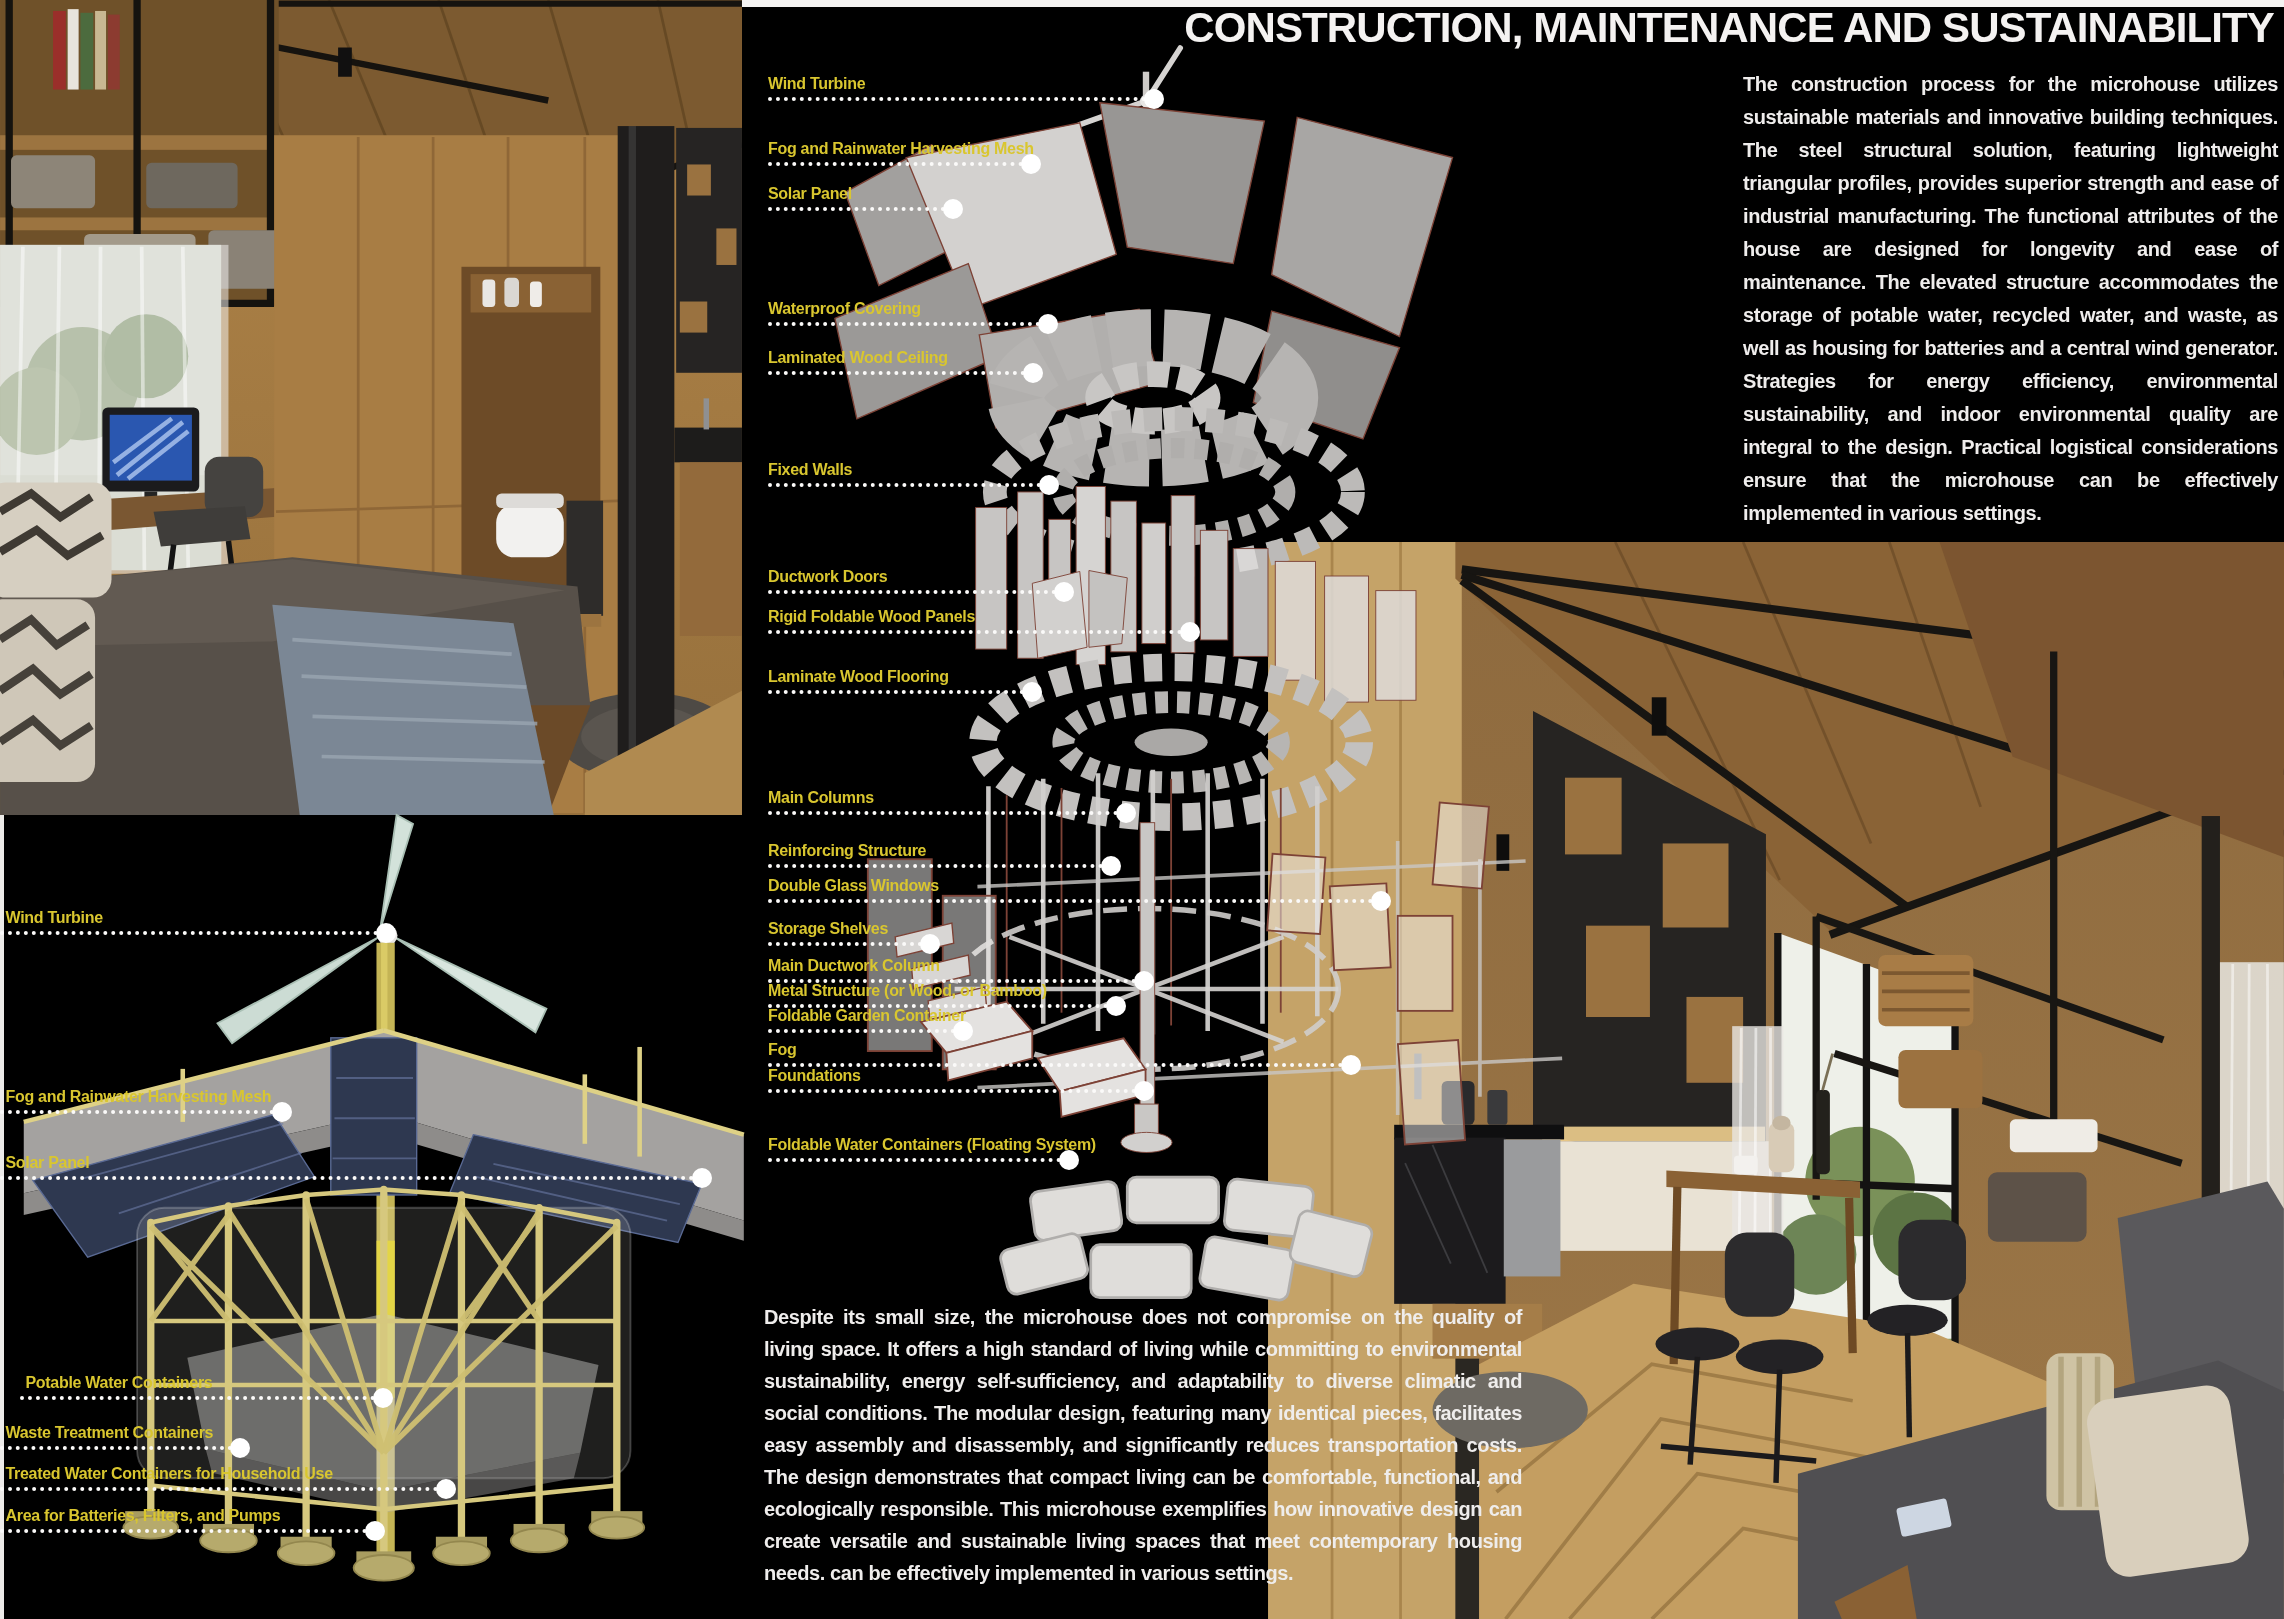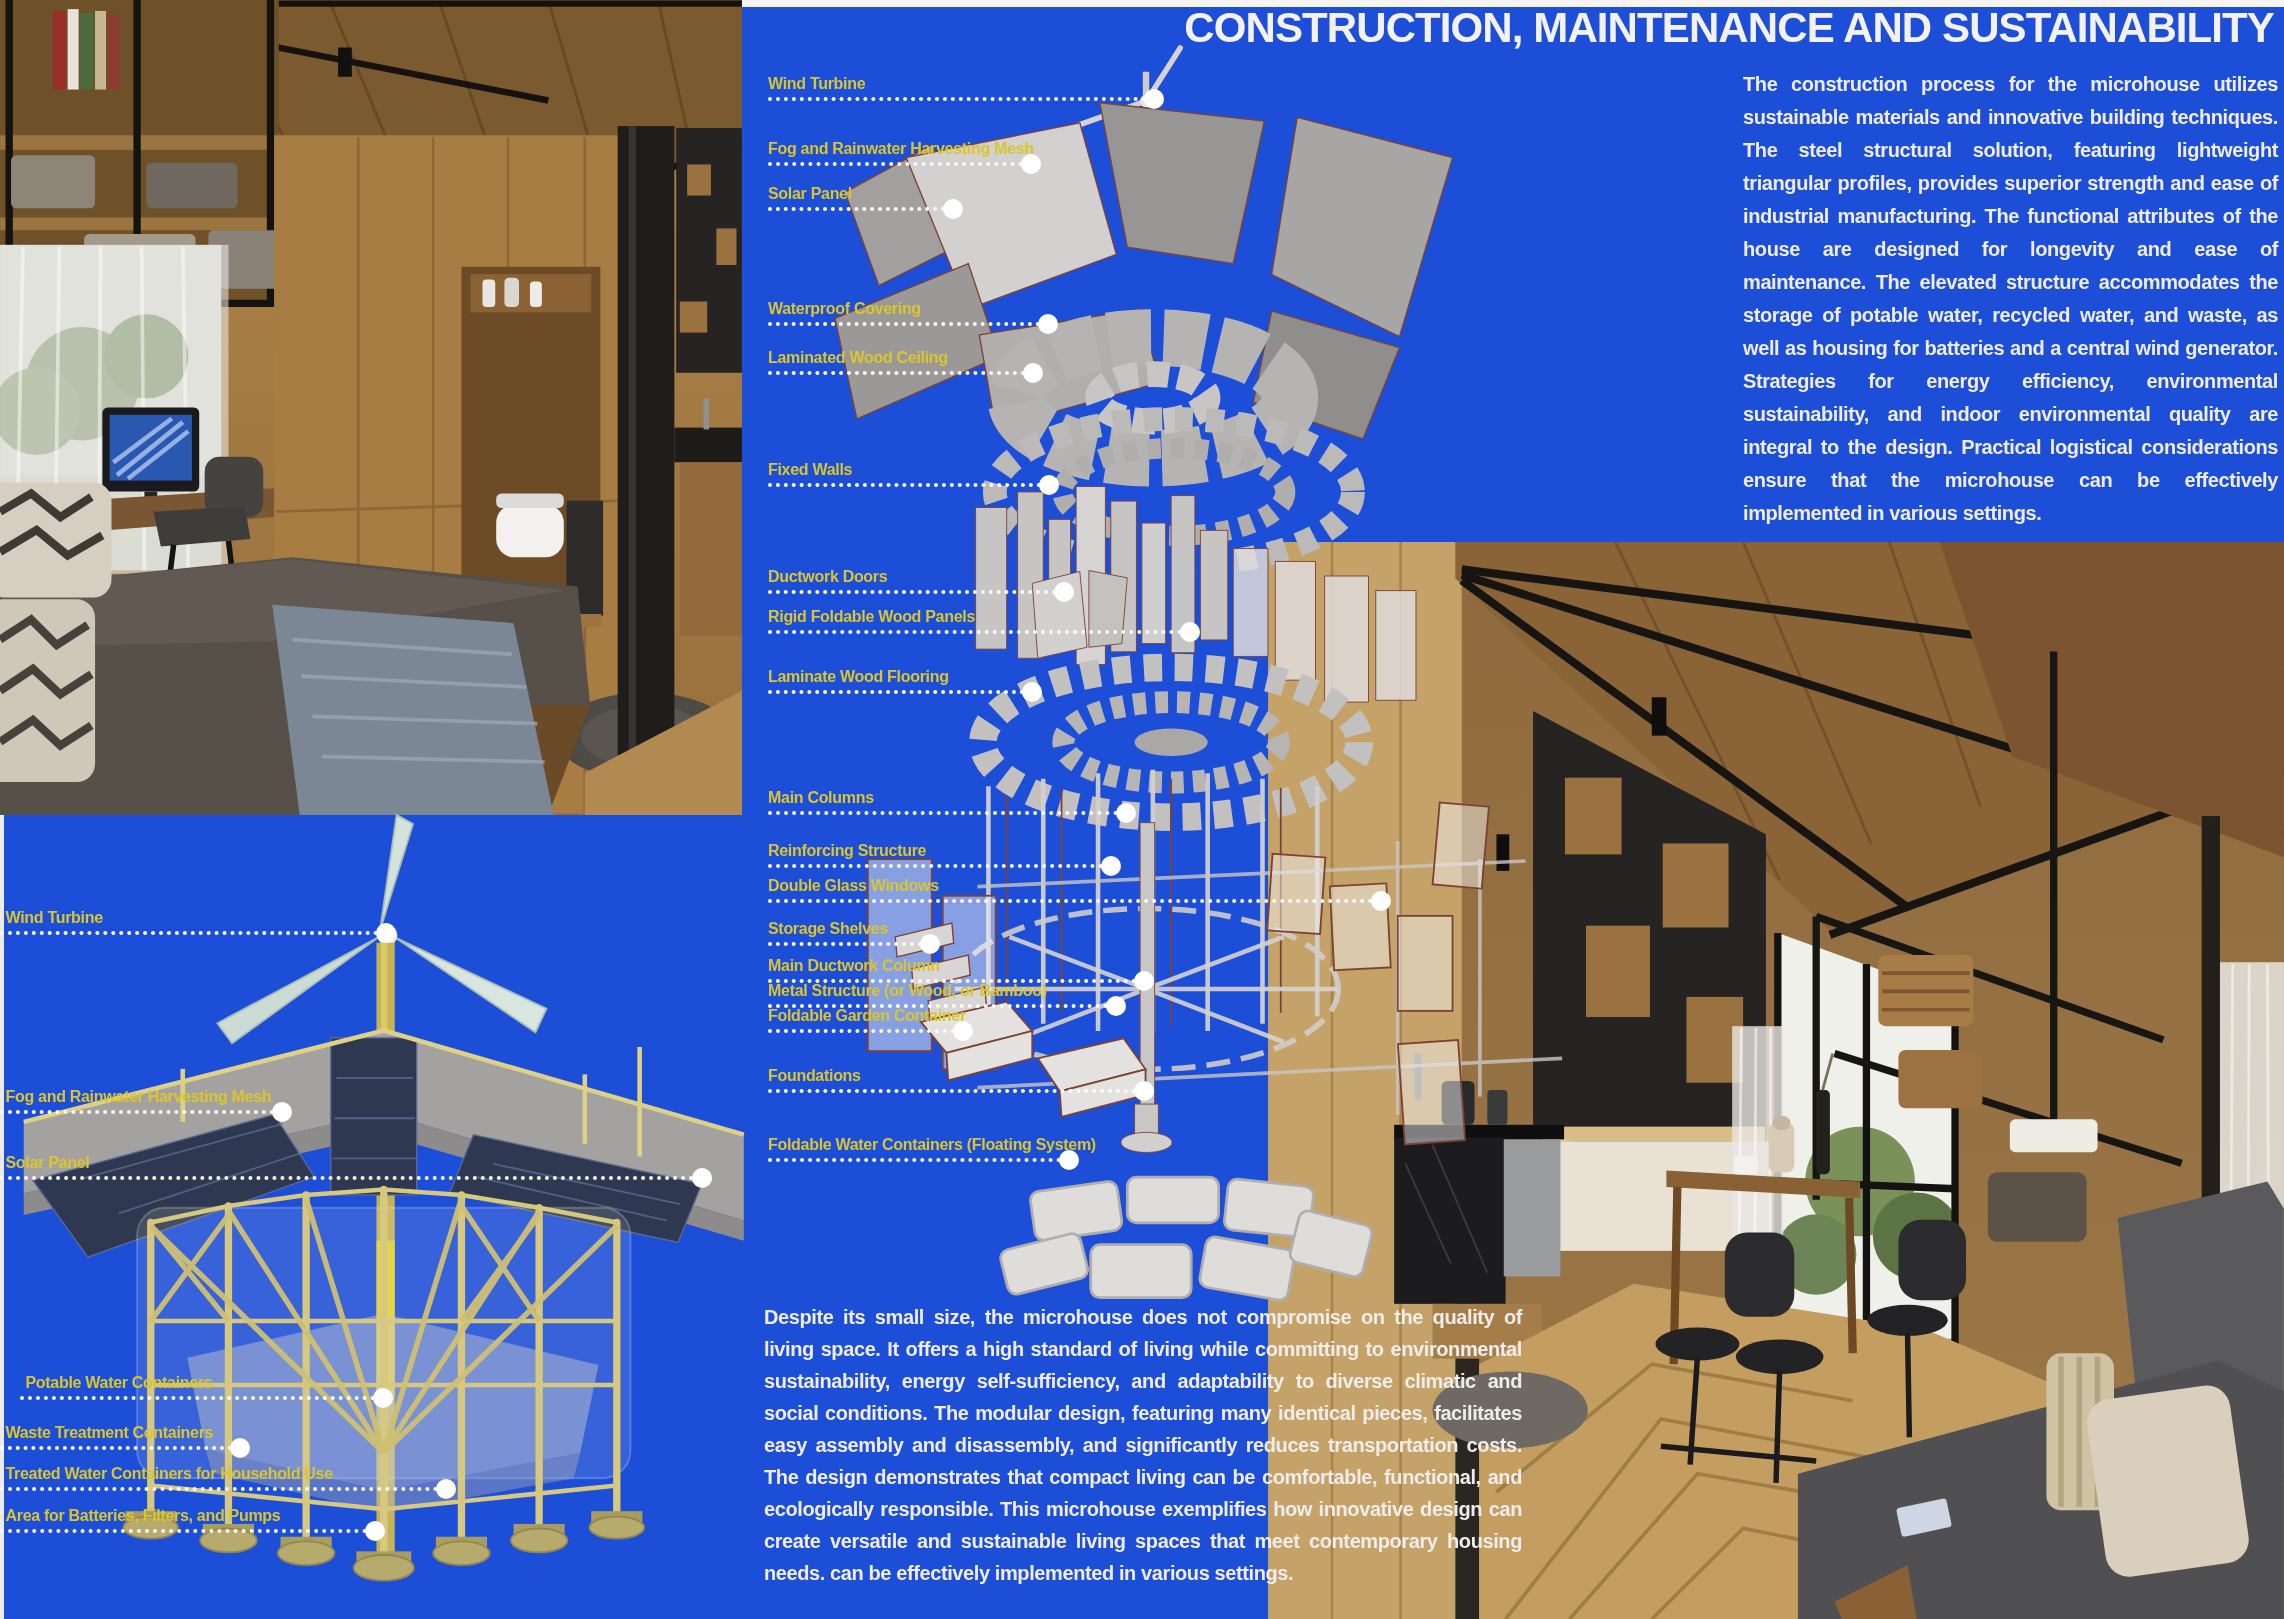--- a/index.html
+++ b/index.html
@@ -1,16 +1,16 @@
 <!DOCTYPE html>
 <html style="font-size:14.6px"><head>
 <meta charset="utf-8">
 <style>
   html,body{margin:0;padding:0;background:#222;}
-  .page{position:relative;width:2284px;height:1619px;background:#1d4ed8;overflow:hidden;
+  .page{position:relative;width:2284px;height:1619px;background:#000000;overflow:hidden;
         font-family:"Liberation Sans",sans-serif;}
   .abs{position:absolute;}
   
   .board-title{left:1051px;top:3.7px;width:1223px;text-align:right;color:#f4f2f1;
     font-size:42px;font-weight:bold;letter-spacing:-0.9px;white-space:nowrap;}
   .para{color:#efedec;text-align:justify;font-weight:bold;}
   .para.intro{left:1743px;top:68px;width:535px;font-size:20px;line-height:33px;letter-spacing:-0.4px;}
   .para.closing{left:764px;top:1301px;width:758px;font-size:20px;line-height:32px;letter-spacing:-0.4px;}
   
   .lrow{position:absolute;z-index:6;}
@@ -651,20 +651,26 @@
       <div class="lline" style="width:348px">
         <i class="ldot"></i>
       </div>
     </div>
   <div class="lrow" style="left:768px;top:1007px;">
       <div class="ltext">Foldable Garden Container</div>
       <div class="lline" style="width:195px">
         <i class="ldot"></i>
       </div>
     </div>
+  <div class="lrow" style="left:768px;top:1041px;">
+      <div class="ltext">Fog</div>
+      <div class="lline" style="width:583px">
+        <i class="ldot"></i>
+      </div>
+    </div>
   <div class="lrow" style="left:768px;top:1067px;">
       <div class="ltext">Foundations</div>
       <div class="lline" style="width:376px">
         <i class="ldot"></i>
       </div>
     </div>
   <div class="lrow" style="left:768px;top:1136px;">
       <div class="ltext">Foldable Water Containers (Floating System)</div>
       <div class="lline" style="width:301px">
         <i class="ldot"></i>

